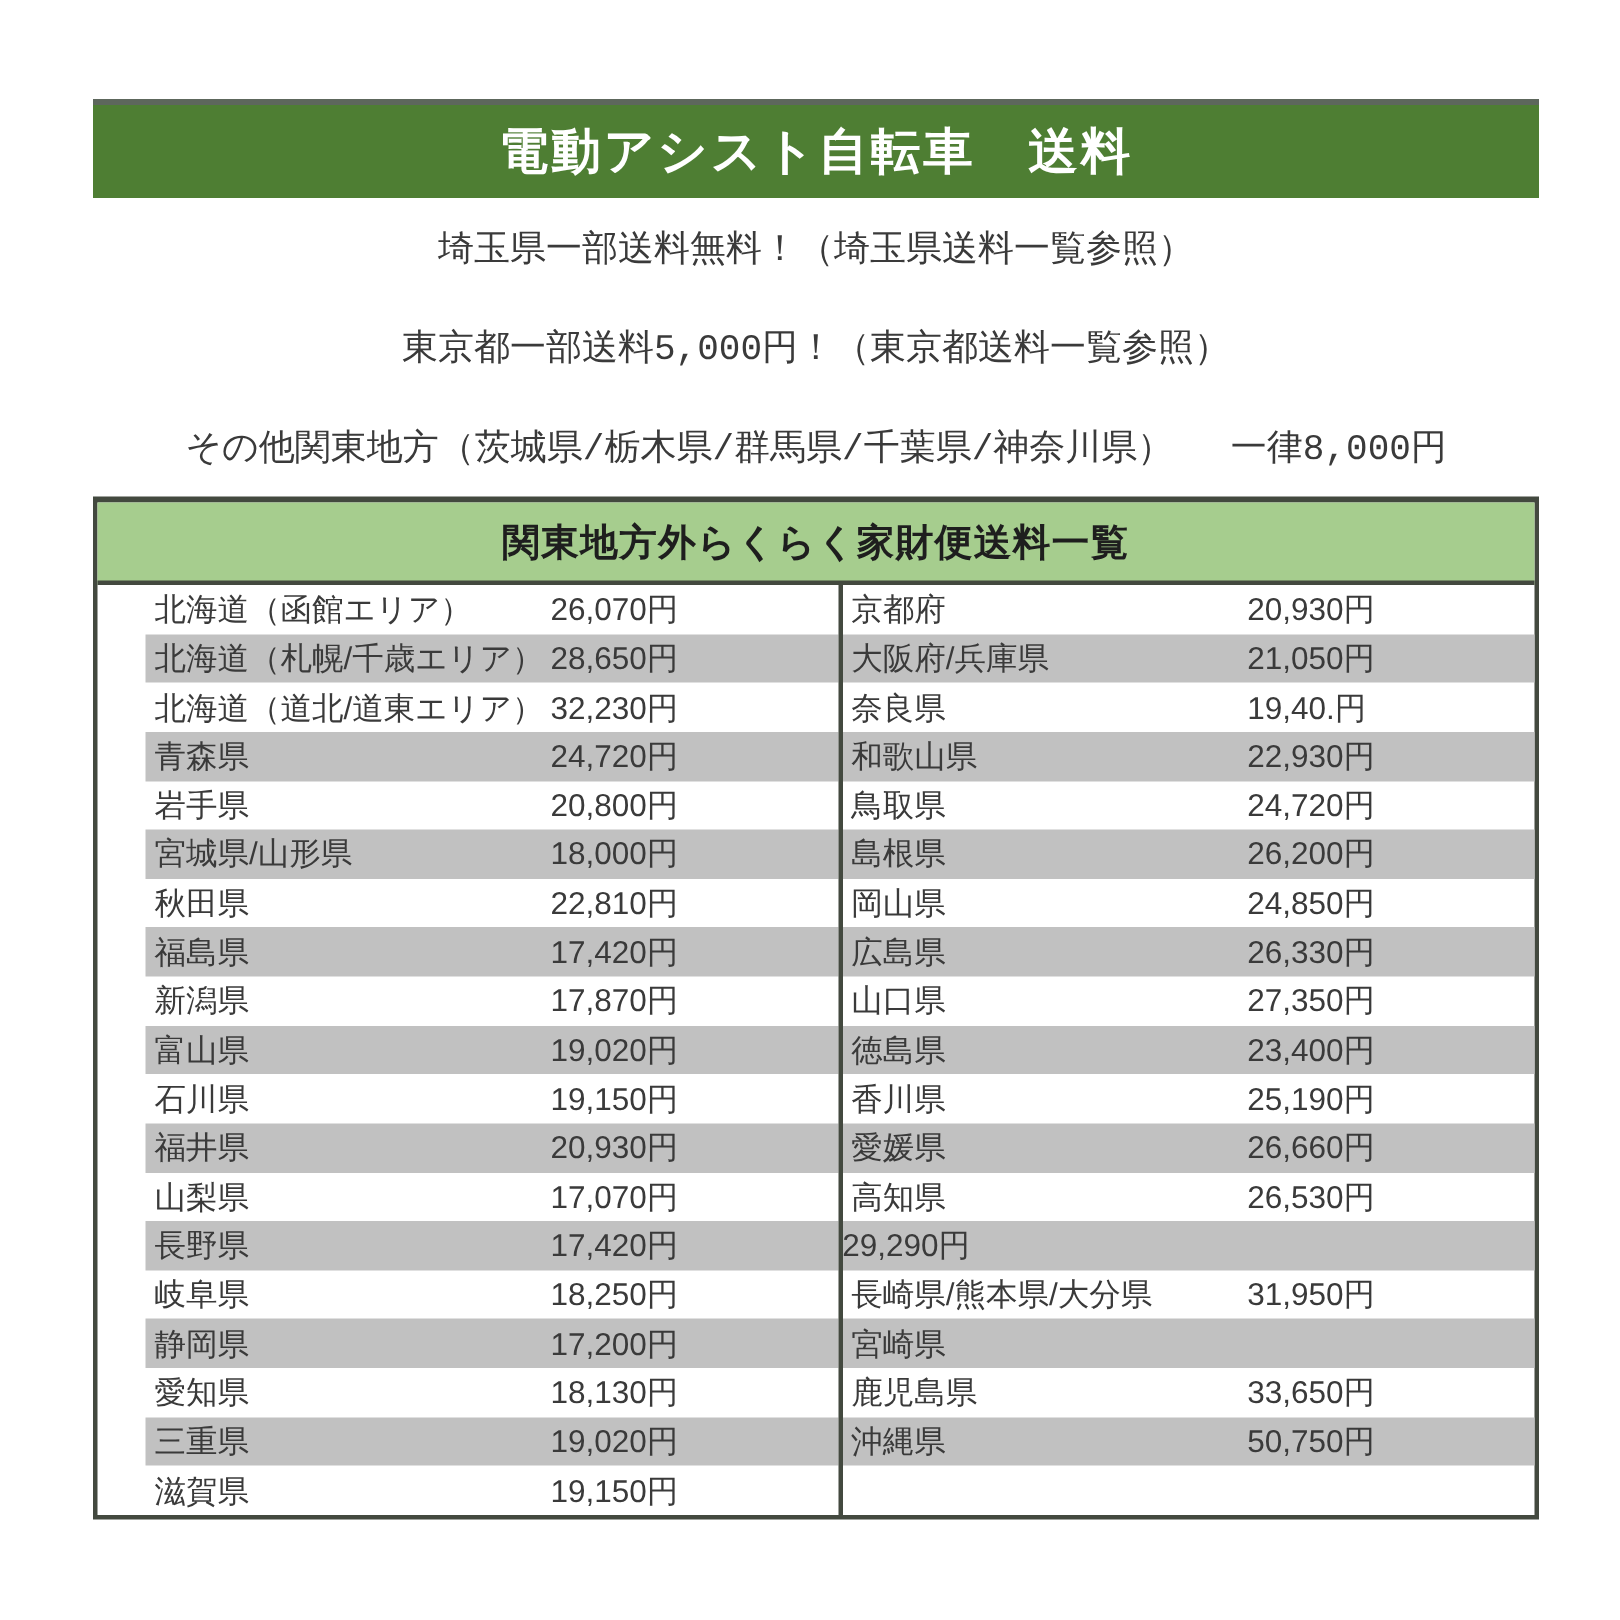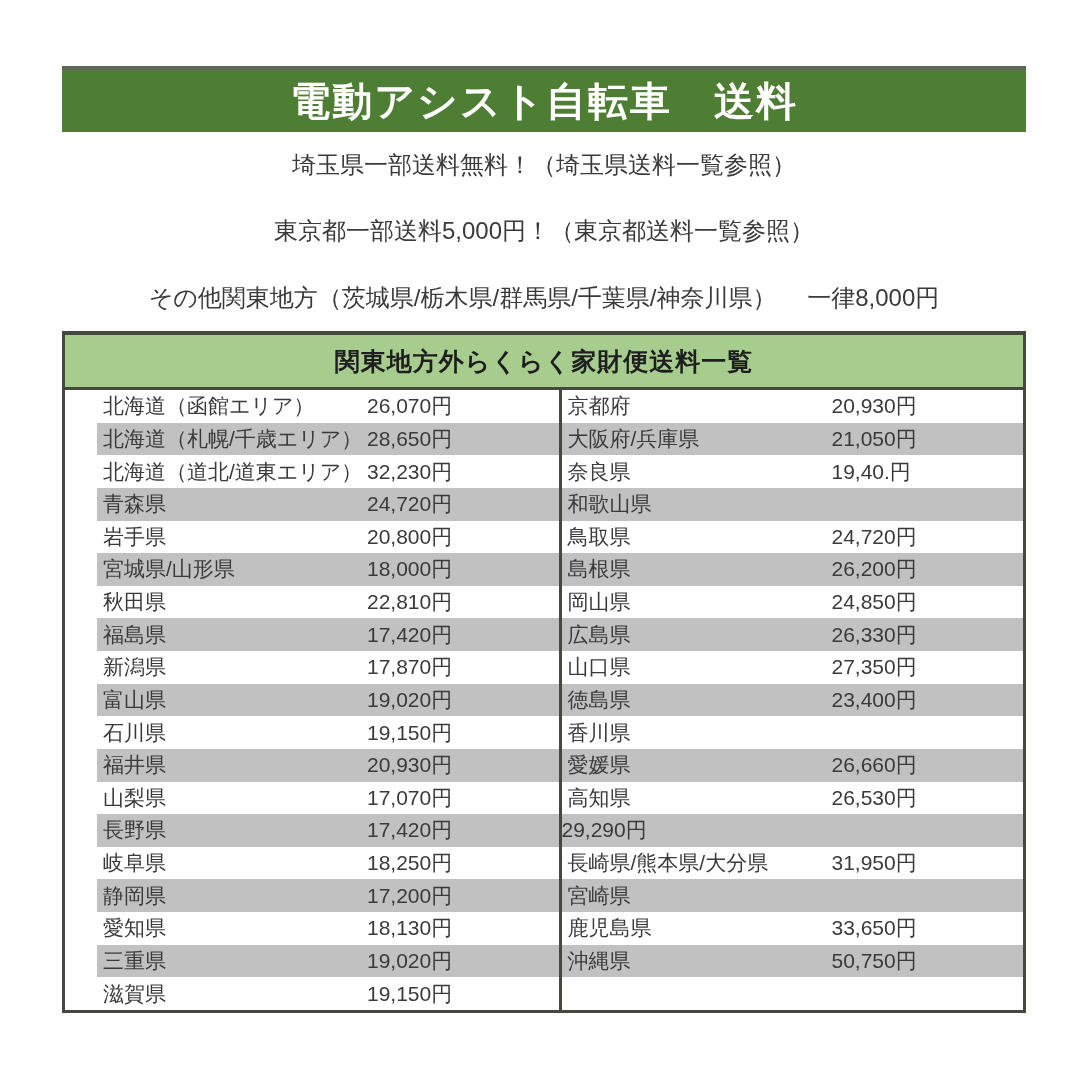--- a/index.html
+++ b/index.html
@@ -10,31 +10,31 @@
   }
   .canvas { position: relative; width: 1080px; height: 1080px; background: #ffffff; overflow: hidden; }
   .page { position: absolute; left: 62px; top: 66px; width: 964px; }
 
   .title-bar {
     border-top: 4px solid var(--title-border-gray, #5d675c);
     background: var(--header-green, #4e7e33);
     height: 62px;
     display: flex; align-items: center; justify-content: center;
     color: var(--title-text, #ffffff);
-    font-size: 40px; font-weight: bold; letter-spacing: 2px;
+    font-size: 33px; font-weight: bold; letter-spacing: 2px;
   }
 
   .notices {
     height: 199px;
     display: flex; flex-direction: column;
     justify-content: space-around; align-items: center;
     color: var(--text-dark, #3a3a3a);
     font-size: 24px;
   }
-  .notice { margin: 16px; white-space: nowrap; }
+  .notice { margin: 16px; white-space: nowrap; font-family: Liberation Mono, monospace; }
 
   .table-box {
     border-left: 3px solid var(--border-dark, #43493f);
     border-right: 3px solid var(--border-dark, #43493f);
     border-bottom: 3px solid var(--border-dark, #43493f);
     border-top: 4px solid var(--border-dark, #43493f);
   }
   .table-title-bar {
     background: var(--subheader-green, #a6cd8e);
     height: 52px;
@@ -166,20 +166,21 @@
             <div class="row alt">
               <span class="cell-region">大阪府/兵庫県</span>
               <span class="cell-price">21,050円</span>
             </div>
             <div class="row">
               <span class="cell-region">奈良県</span>
               <span class="cell-price">19,40.円</span>
             </div>
             <div class="row alt">
               <span class="cell-region">和歌山県</span>
+              <span class="cell-price">22,930円</span>
             </div>
             <div class="row">
               <span class="cell-region">鳥取県</span>
               <span class="cell-price">24,720円</span>
             </div>
             <div class="row alt">
               <span class="cell-region">島根県</span>
               <span class="cell-price">26,200円</span>
             </div>
             <div class="row">
@@ -193,20 +194,21 @@
             <div class="row">
               <span class="cell-region">山口県</span>
               <span class="cell-price">27,350円</span>
             </div>
             <div class="row alt">
               <span class="cell-region">徳島県</span>
               <span class="cell-price">23,400円</span>
             </div>
             <div class="row">
               <span class="cell-region">香川県</span>
+              <span class="cell-price">25,190円</span>
             </div>
             <div class="row alt">
               <span class="cell-region">愛媛県</span>
               <span class="cell-price">26,660円</span>
             </div>
             <div class="row">
               <span class="cell-region">高知県</span>
               <span class="cell-price">26,530円</span>
             </div>
             <div class="row alt">

